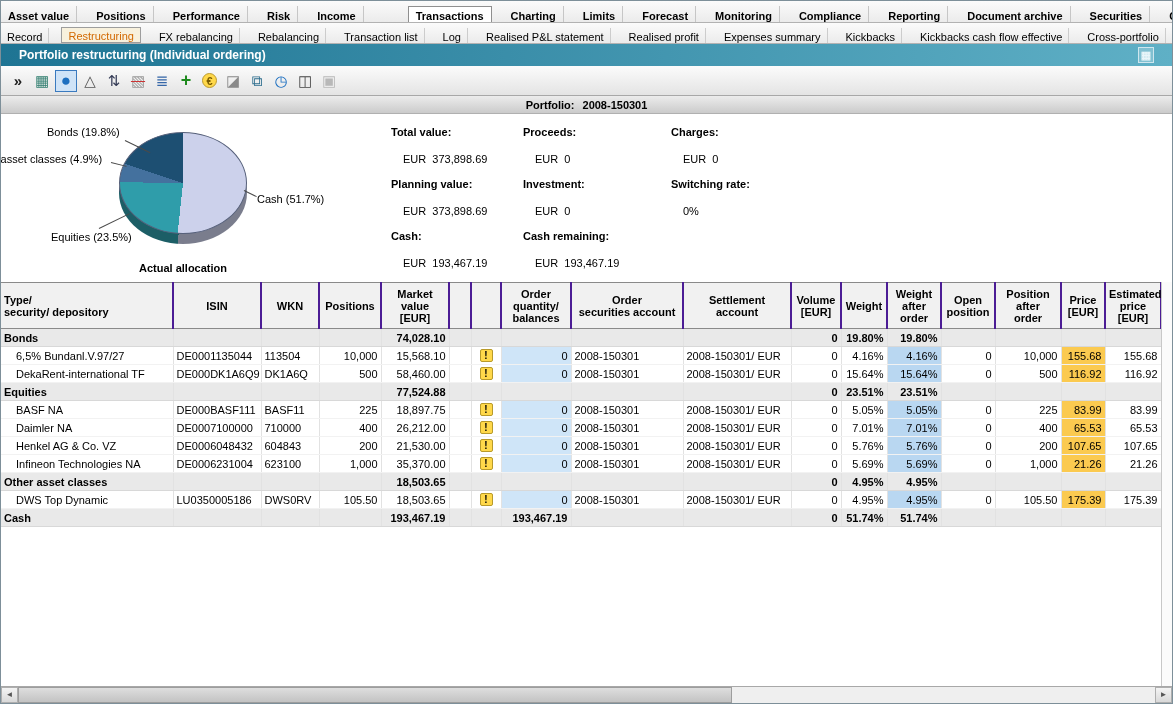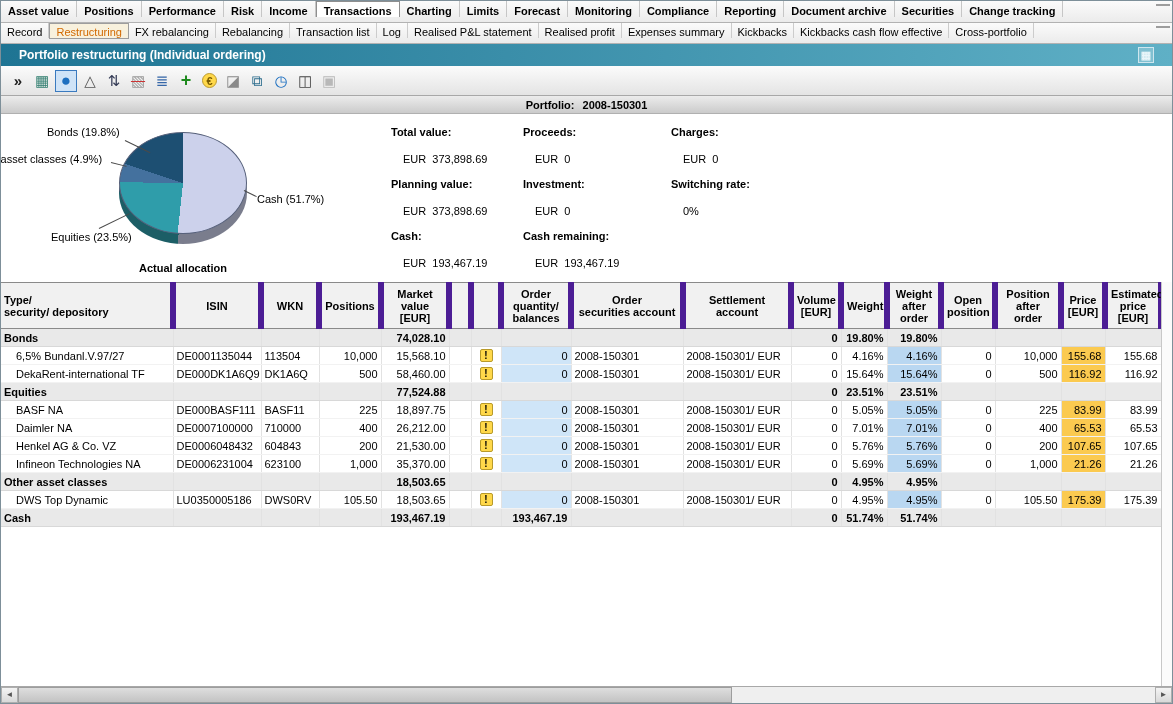--- a/index.html
+++ b/index.html
@@ -6,27 +6,27 @@
   body { margin: 0; background: #fff; font-family: "Liberation Sans", sans-serif; }
   .window {
     position: relative; width: 1173px; height: 704px;
     border: 1px solid #7d8f99; background: #fff;
     display: flex; flex-direction: column; overflow: hidden;
     font-size: 11px; color: #000;
   }
 
   
   .tabbar, .subtabbar {
-    display: flex; align-items: flex-start; background: linear-gradient(#fbfbfb,#ebebeb);
-    border-bottom: 1px solid #b2b2b2; flex: 0 0 auto;
+    display: flex; align-items: flex-end; background: linear-gradient(#fbfbfb,#ebebeb);
+    border-bottom: 1px solid #b2b2b2; flex: 0 0 auto; gap: 12px;
   }
   .tabbar { height: 22px; }
   .subtabbar { height: 21px; }
   .mtab { padding: 4px 7px 0 7px; font-weight: bold; border-right: 1px solid #c6c6c6; white-space: nowrap; cursor: default; }
-  .mtab.sel { background: #fff; border: 1px solid #8f8f8f; border-bottom: none; padding-top: 3px; }
+  .mtab.sel { background: #fff; border: 1px solid #8f8f8f; border-bottom: none; padding-top: 3px; margin-left: 32px; }
   .stab { padding: 3px 6px 0 6px; border-right: 1px solid #cccccc; white-space: nowrap; cursor: default; }
   .stab.sel { color: var(--subtab-selected-text,#d26900); background: #f8f1dd; border: 1px solid #9d9d9d; padding-top: 2px; }
   .bar-fill { flex: 1; }
   .bar-btn { width: 14px; margin: 3px 2px; border: 1px solid #9d9d9d; background: linear-gradient(#f4f4f4,#d9d9d9); }
 
   
   .titlebar {
     height: 22px; flex: 0 0 auto; display: flex; align-items: center; padding: 0 18px;
     background: linear-gradient(90deg, var(--titlebar-left,#1e7493), var(--titlebar-right,#5fb0c6));
     color: #fff; font-weight: bold; font-size: 12px;
@@ -89,21 +89,21 @@
   .sumgrid { display: grid; grid-template-columns: 132px 148px 170px; }
   .sfield { margin-bottom: 13px; }
   .sflabel { font-weight: bold; }
   .sfvalue { padding-left: 12px; margin-top: 15px; white-space: pre; }
   .warning { color: var(--warning-text,#e8940a); font-weight: bold; margin-top: 0; }
 
   
   .tblwrap { flex: 1 1 auto; position: relative; background: #fff; overflow: hidden; }
   table { border-collapse: collapse; table-layout: fixed; width: 1160px; }
   th {
-    background: #f1f1f1; border-right: 6px solid #4c1d95; border-bottom: 1px solid #8a8a8a;
+    background: #f1f1f1; border-right: 2px solid #4c1d95; border-bottom: 1px solid #8a8a8a;
     border-top: 1px solid #8a8a8a; font-weight: bold; padding: 2px 3px; white-space: pre-line;
     font-size: 11px; height: 46px; vertical-align: middle; text-align: center; cursor: default;
   }
   th.left { text-align: left; }
   td { border-right: 1px solid #e2e2e2; padding: 1px 3px; height: 18px; white-space: nowrap; overflow: hidden; }
   tr.detail td { border-bottom: 1px solid #f2f2f2; }
   tr.group td { background: var(--group-row-bg,#e9e9e9); font-weight: bold;
     border-top: 1px solid #c6c6c6; border-bottom: 1px solid #d8d8d8; }
   td.right { text-align: right; }
   td.center { text-align: center; }

